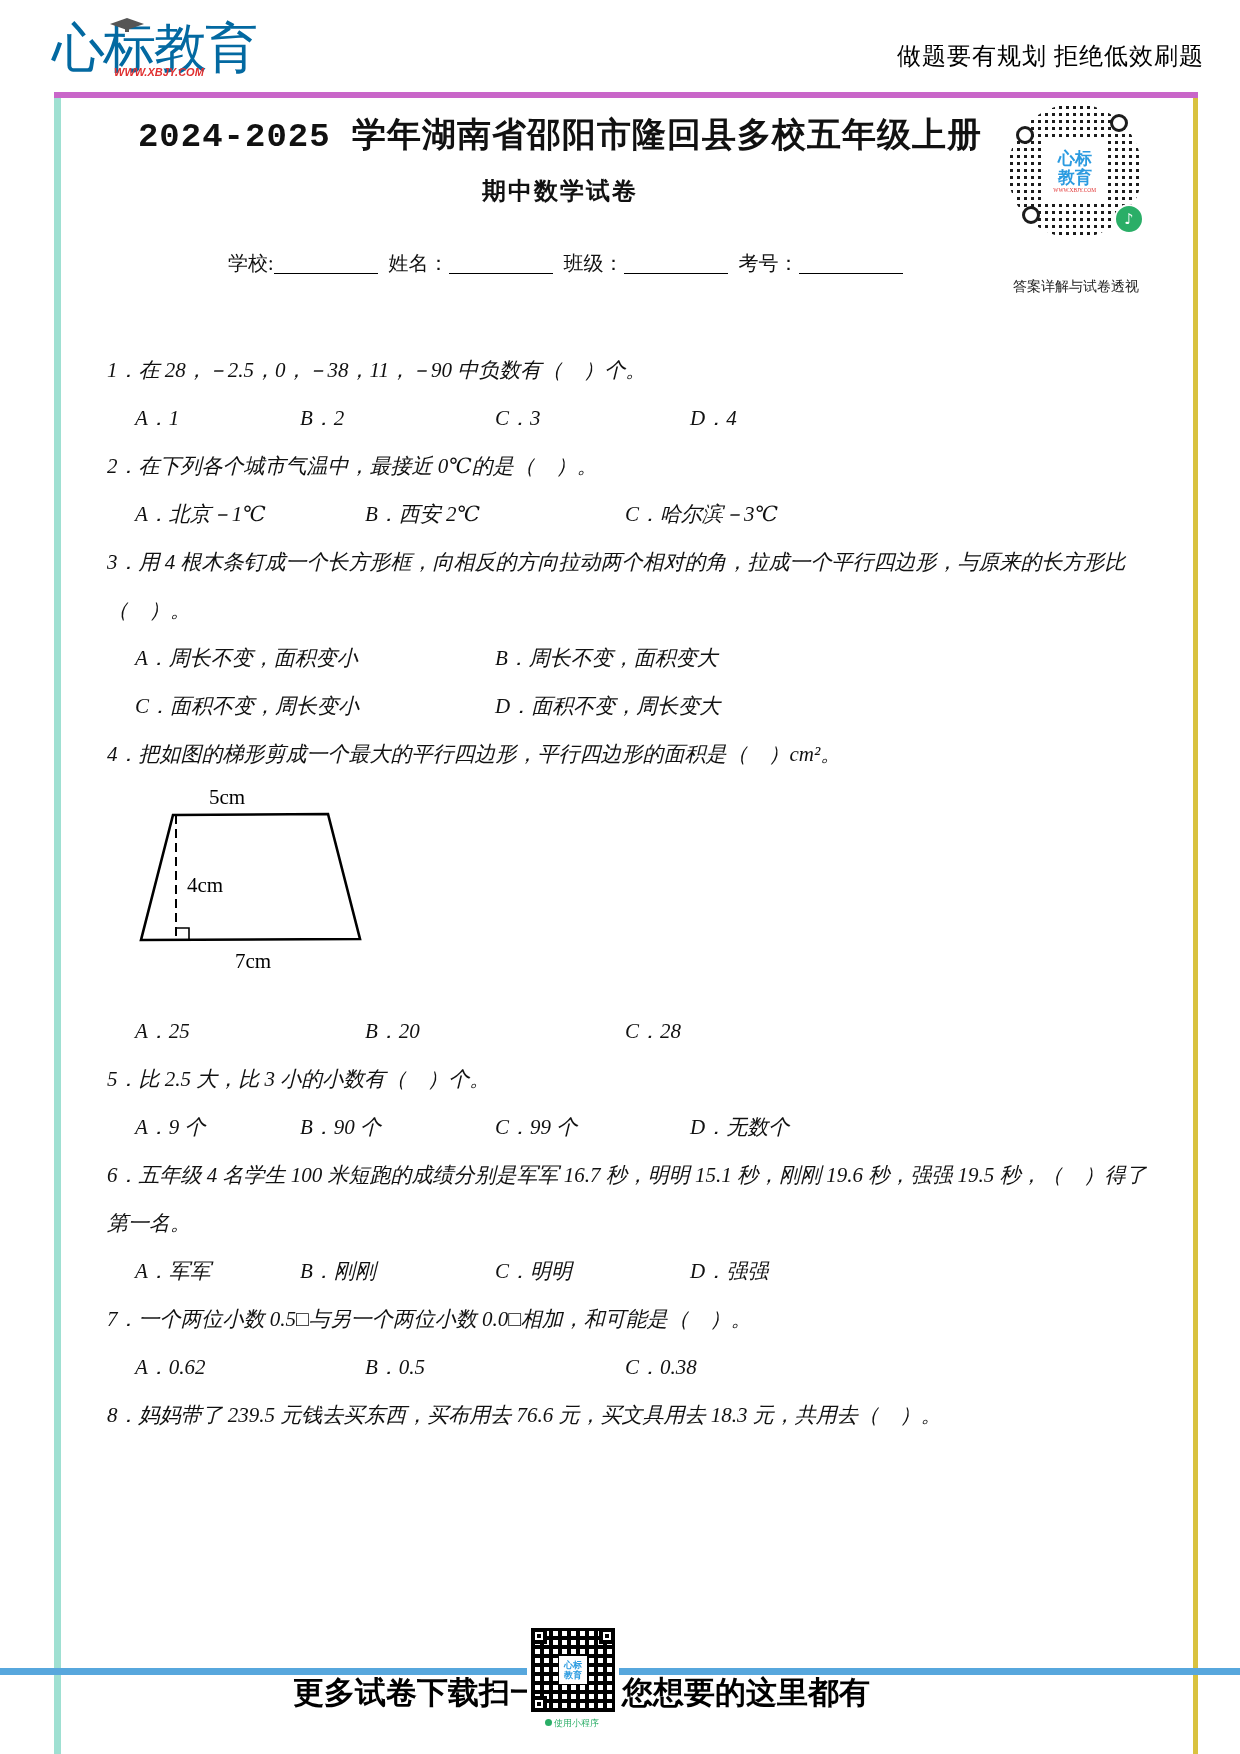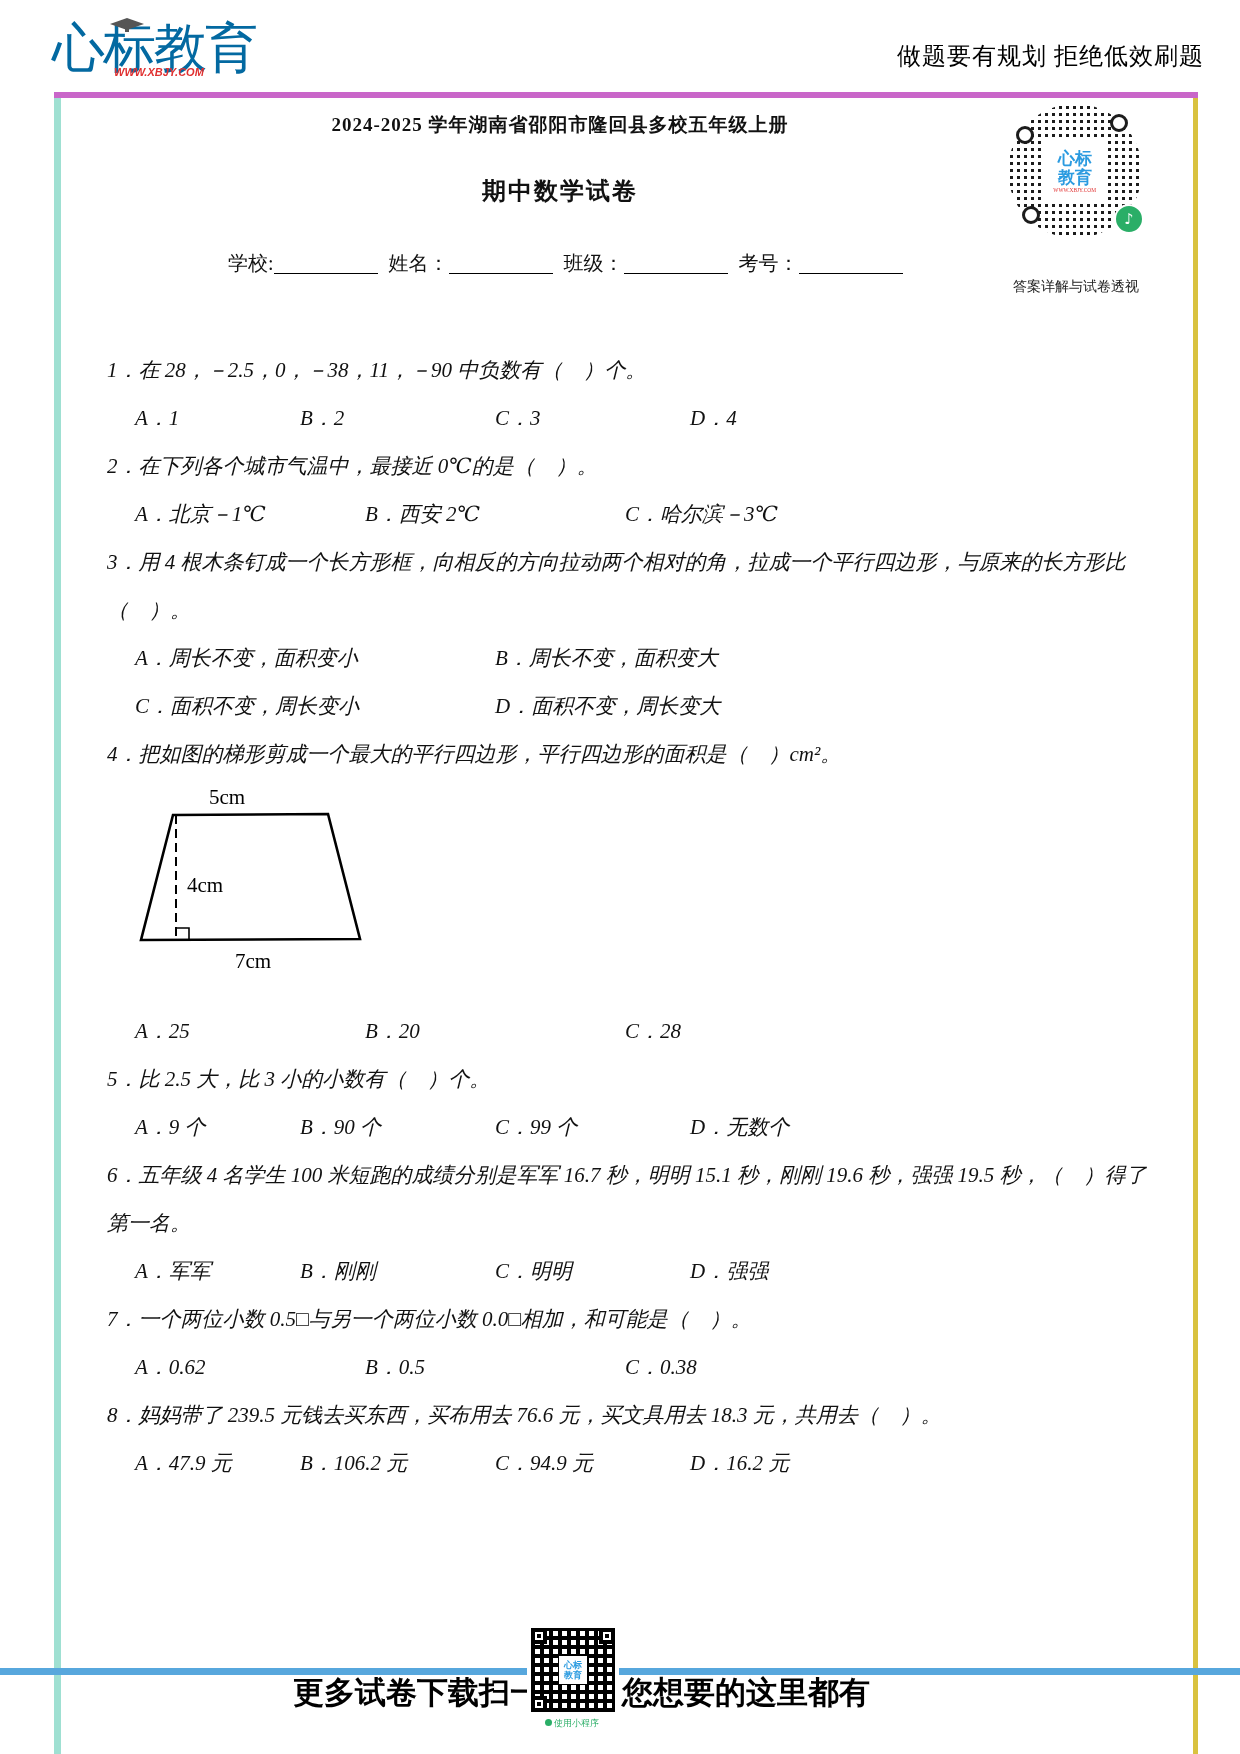--- a/index.html
+++ b/index.html
@@ -15,21 +15,21 @@
             font-weight:bold;font-size:11px;color:#e03030;margin-left:62px;margin-top:-4px;}
   .logo-cap{position:absolute;left:58px;top:-8px;width:34px;height:14px;}
   .slogan{position:absolute;top:40px;right:36px;font-size:24px;letter-spacing:1px;color:#000;}
 
   .magenta-line{position:absolute;left:54px;top:92px;width:1144px;height:6px;background:#c966c9;}
   .border-left{position:absolute;left:54px;top:98px;bottom:0;width:7px;background:#9fe0d2;}
   .border-right{position:absolute;left:1193px;top:98px;bottom:0;width:5px;background:#d9c23f;}
 
   
   .title1{position:absolute;left:120px;top:112px;width:880px;text-align:center;
-          font-size:19px;font-weight:bold;letter-spacing:1px;}
+          font-size:34px;font-weight:bold;letter-spacing:1px;font-family:Liberation Mono, monospace;}
   .title2{position:absolute;left:120px;top:175px;width:880px;text-align:center;
           font-size:24px;font-weight:bold;letter-spacing:2px;}
 
   
   .cqr{position:absolute;left:1008px;top:104px;width:134px;height:134px;border-radius:50%;
        background-image:radial-gradient(#1c1c1c 1.7px,transparent 1.9px);background-size:7px 7px;}
   .cqr-center{position:absolute;left:50%;top:50%;transform:translate(-50%,-50%);
               width:66px;height:66px;background:#fff;border-radius:6px;
               display:flex;flex-direction:column;align-items:center;justify-content:center;}
   .cqr-center .l1,.cqr-center .l2{font-family:"Liberation Sans","DejaVu Sans",sans-serif;
@@ -195,26 +195,20 @@
     </div>
 
     <p class="q-text">7．一个两位小数 0.5□与另一个两位小数 0.0□相加，和可能是（　）。</p>
     <div class="opts c3">
       <span>A．0.62</span>
       <span>B．0.5</span>
       <span>C．0.38</span>
     </div>
 
     <p class="q-text">8．妈妈带了 239.5 元钱去买东西，买布用去 76.6 元，买文具用去 18.3 元，共用去（　）。</p>
-    <div class="opts c4">
-      <span>A．47.9 元</span>
-      <span>B．106.2 元</span>
-      <span>C．94.9 元</span>
-      <span>D．16.2 元</span>
-    </div>
   </div>
 
   <div class="footer-line"></div>
   <div class="footer-left">更多试卷下载扫一扫</div>
   <div class="fqr">
     <div class="fqr-grid">
       <div class="fqr-f tl"></div>
       <div class="fqr-f tr"></div>
       <div class="fqr-f bl"></div>
       <div class="fqr-logo">

